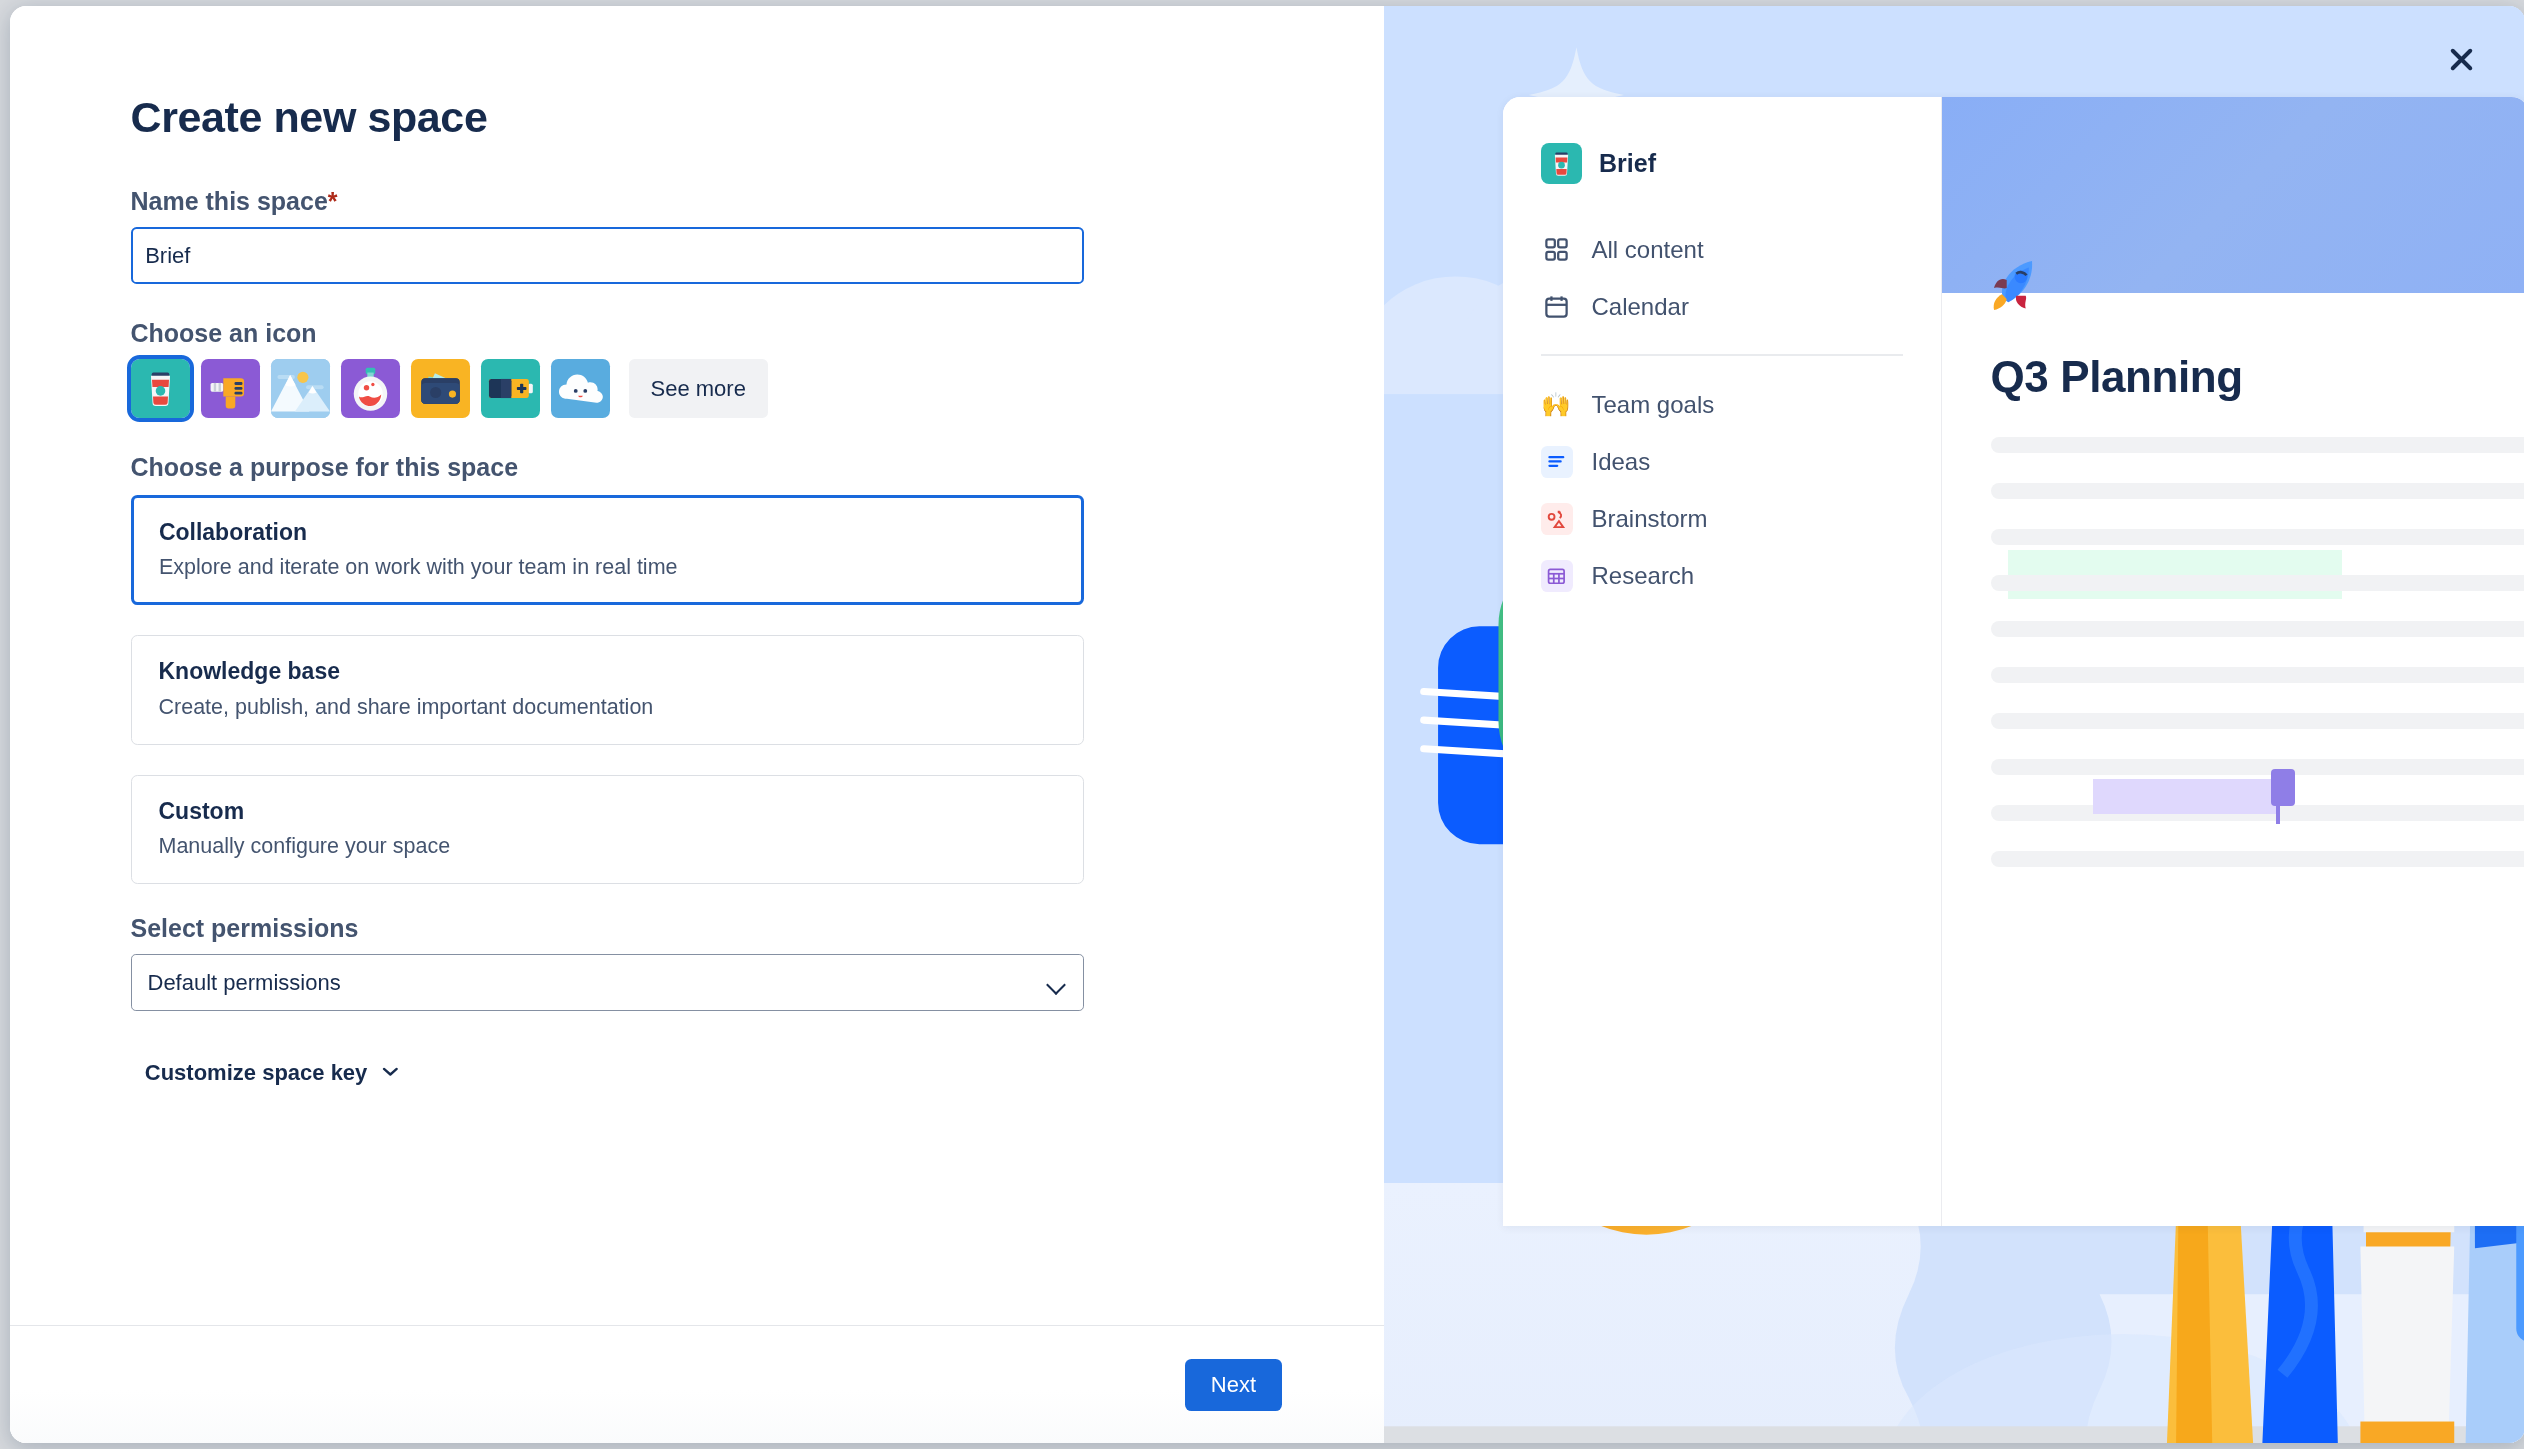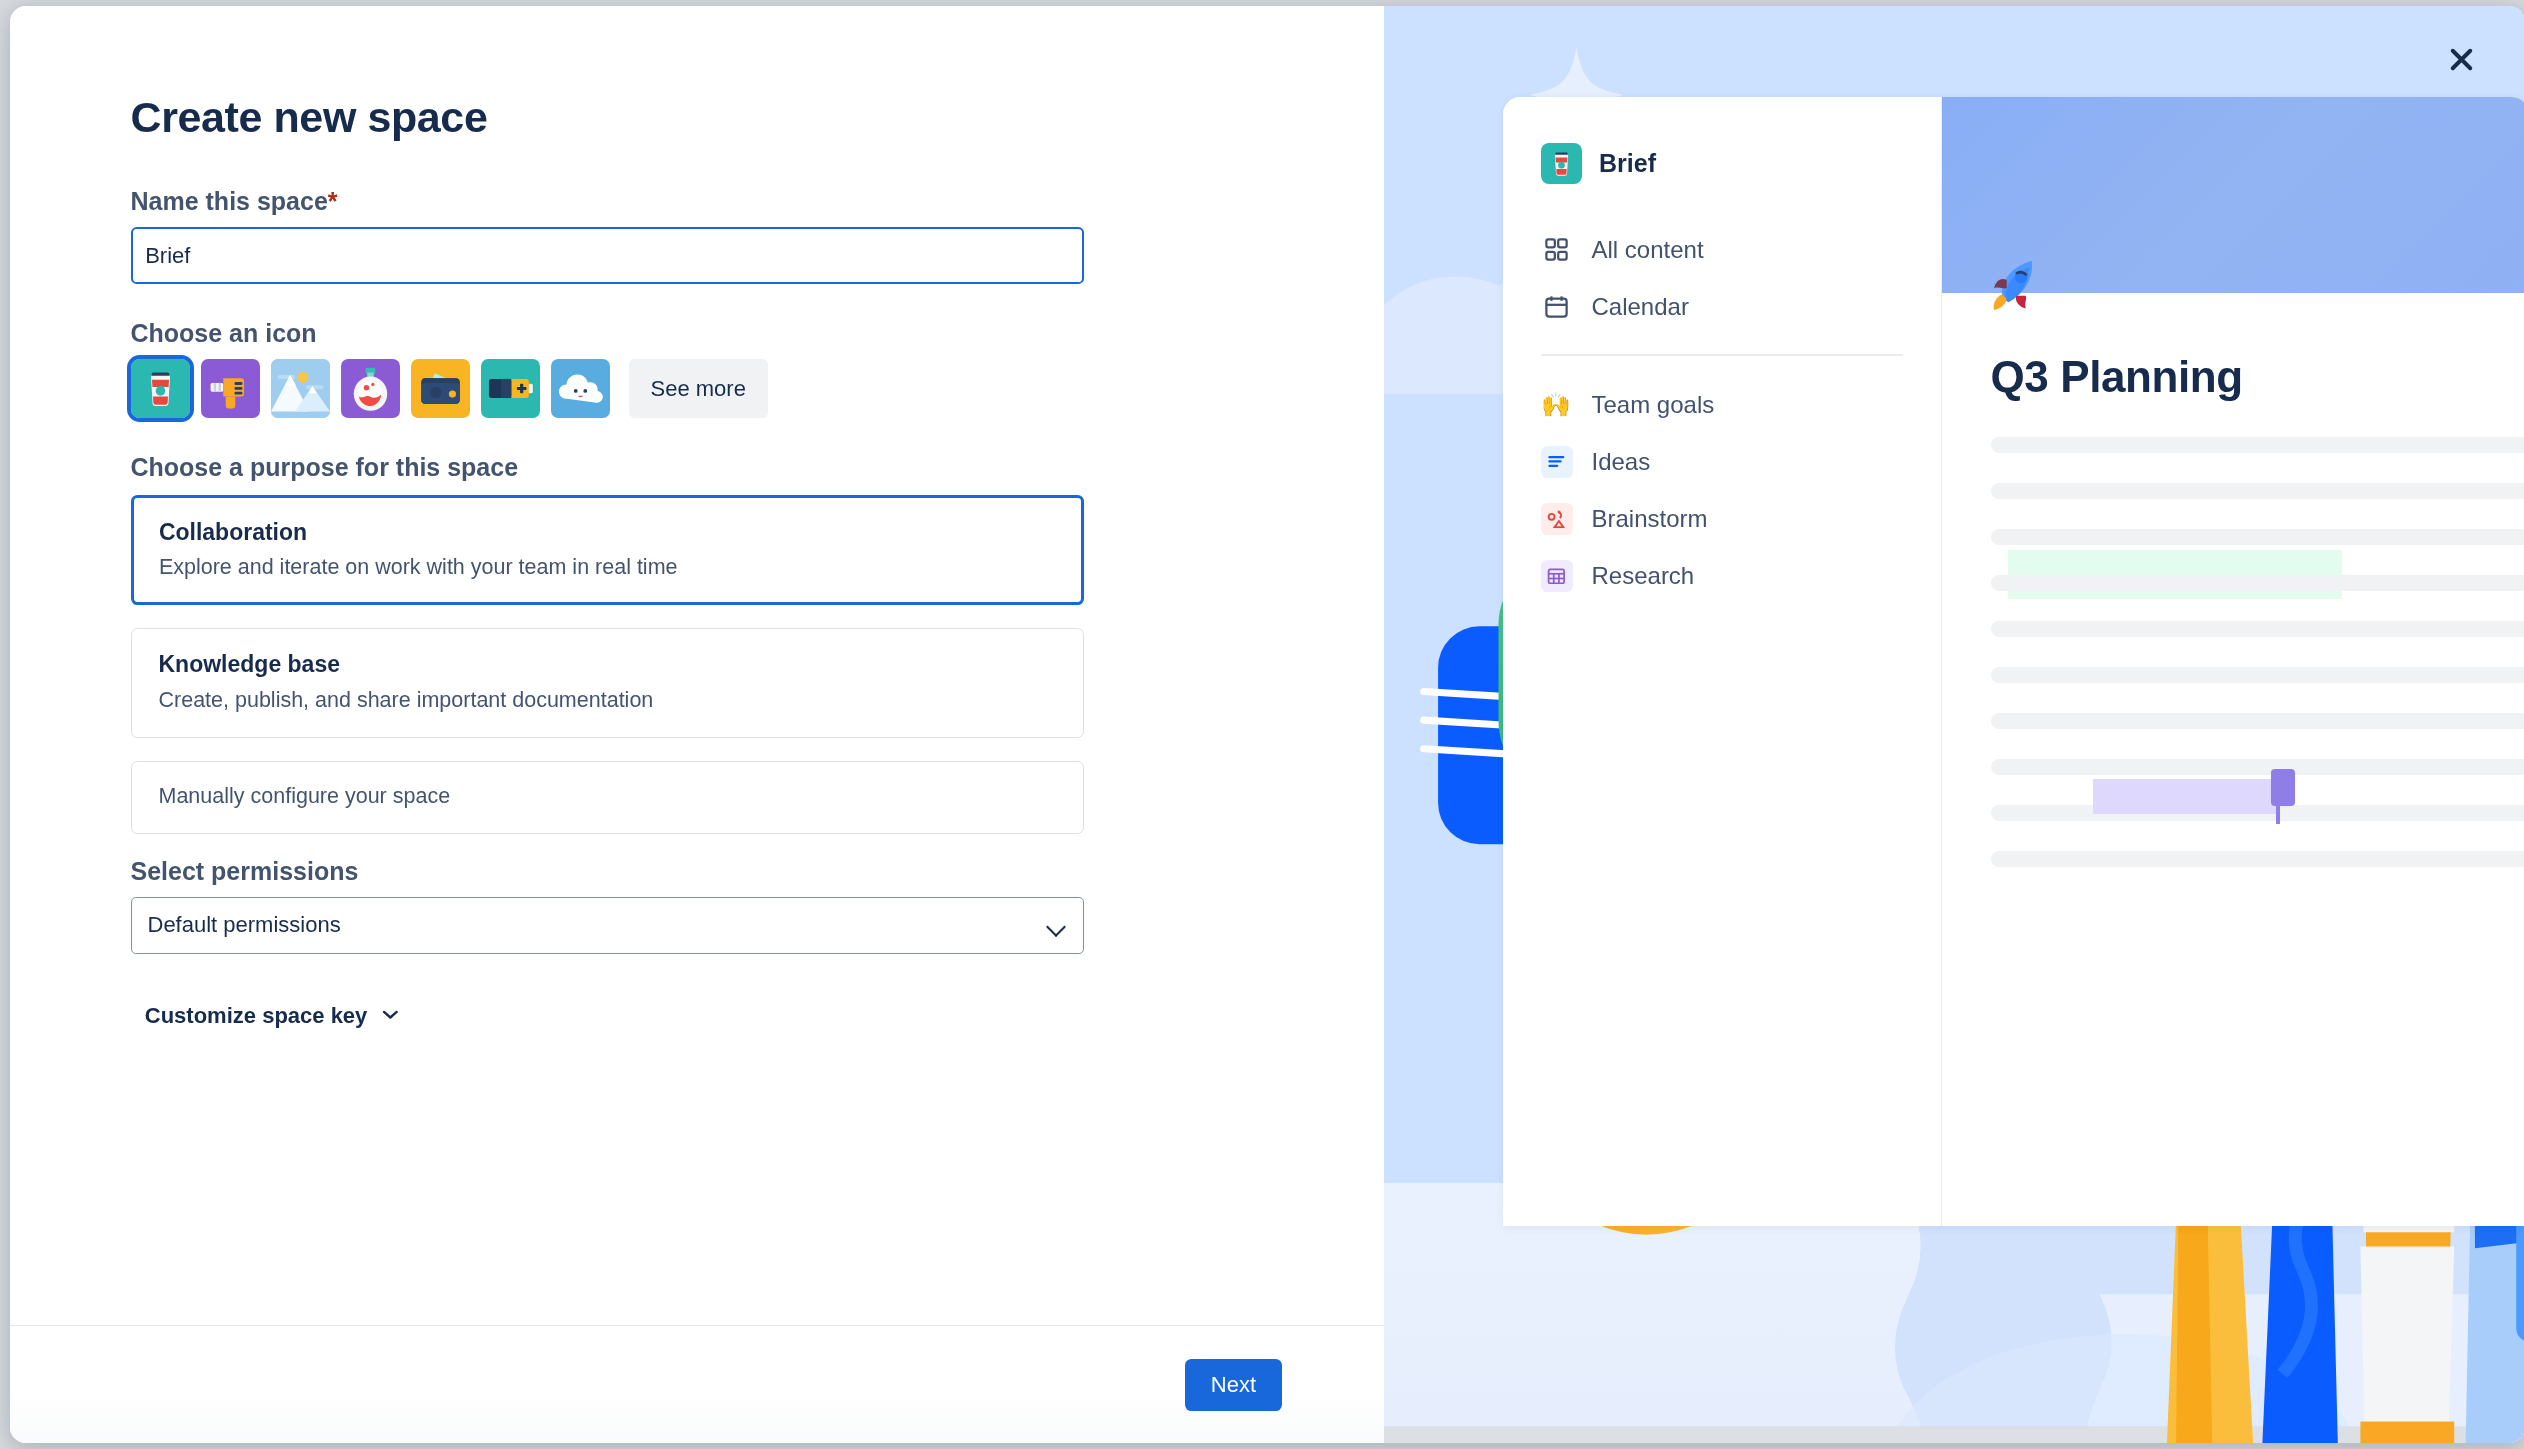--- a/index.html
+++ b/index.html
@@ -107,21 +107,21 @@
     cursor: pointer;
     margin-left: 8px;
   }
   
   .purpose-list { margin-top: 12.7px; }
   .purpose-card {
     width: 953px;
     border: 1.6px solid #dcdfe4;
     border-radius: 6.4px;
     padding: 22px 27px 24px 27px;
-    margin-bottom: 23px;
+    margin-bottom: 30px;
     background: #fff;
     cursor: pointer;
   }
   .purpose-card.selected {
     border: 3.2px solid #1868db;
     padding: 20.7px 25.4px 22px 25.4px;
   }
   .purpose-title {
     font-size: 23px;
     font-weight: bold;
@@ -424,20 +424,21 @@
         <div class="purpose-list">
           <div class="purpose-card selected">
             <div class="purpose-title">Collaboration</div>
             <div class="purpose-desc">Explore and iterate on work with your team in real time</div>
           </div>
           <div class="purpose-card">
             <div class="purpose-title">Knowledge base</div>
             <div class="purpose-desc">Create, publish, and share important documentation</div>
           </div>
           <div class="purpose-card">
+            <div class="purpose-title">Custom</div>
             <div class="purpose-desc">Manually configure your space</div>
           </div>
         </div>
 
         
         <div class="perm-wrap">
           <label class="field-label">Select permissions</label>
           <div class="select-box">
             <span class="select-value">Default permissions</span>
             <span class="chev"></span>

